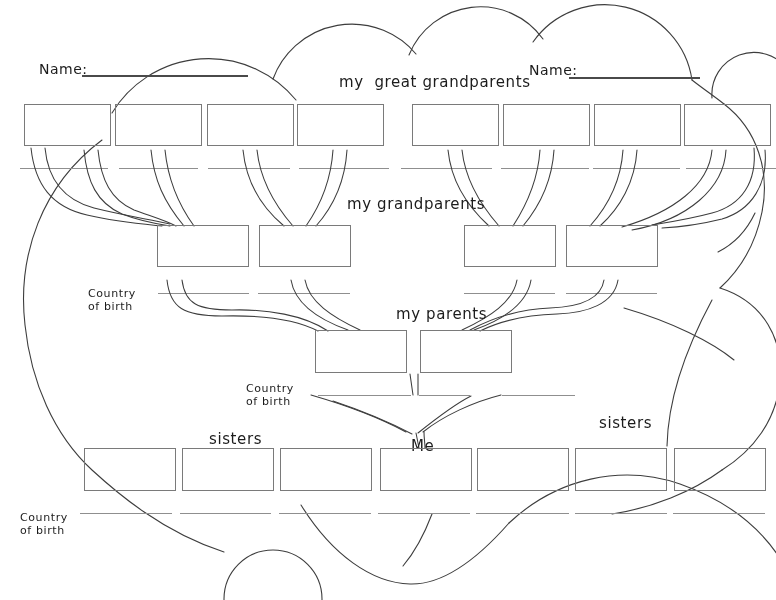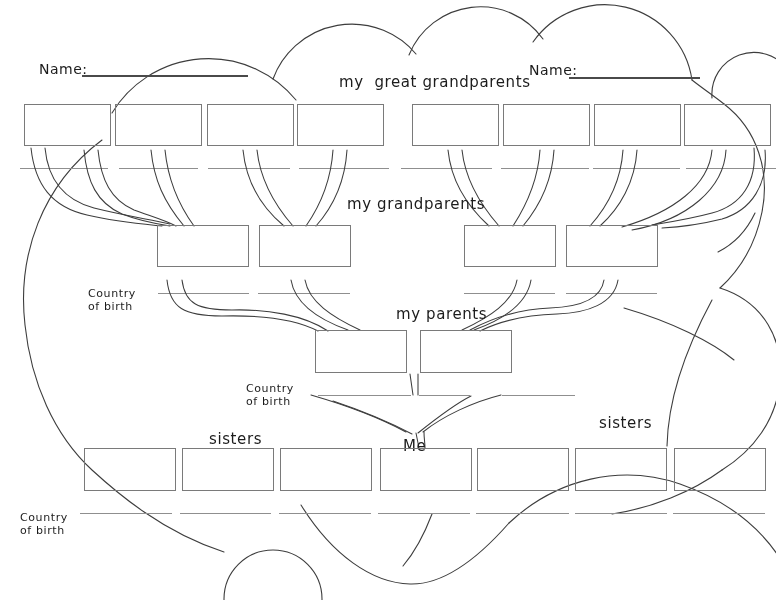--- a/index.html
+++ b/index.html
@@ -114,21 +114,21 @@
   <div class="country" style="left:234px;top:382px">
     <div>Country</div>
     <div>of birth</div>
   </div>
   <div class="country" style="left:8px;top:511px">
     <div>Country</div>
     <div>of birth</div>
   </div>
 
   <span class="lbl" style="left:197px;top:430px">sisters</span>
-  <span class="lbl" style="left:391px;top:437px">Me</span>
+  <span class="lbl" style="left:399px;top:437px">Me</span>
   <span class="lbl" style="left:587px;top:414px">sisters</span>
 
   <div class="fbox r1" style="left:12px;top:104px"></div>
   <div class="fbox r1" style="left:103px;top:104px"></div>
   <div class="fbox r1" style="left:195px;top:104px"></div>
   <div class="fbox r1" style="left:285px;top:104px"></div>
   <div class="fbox r1" style="left:400px;top:104px"></div>
   <div class="fbox r1" style="left:491px;top:104px"></div>
   <div class="fbox r1" style="left:582px;top:104px"></div>
   <div class="fbox r1" style="left:672px;top:104px"></div>

